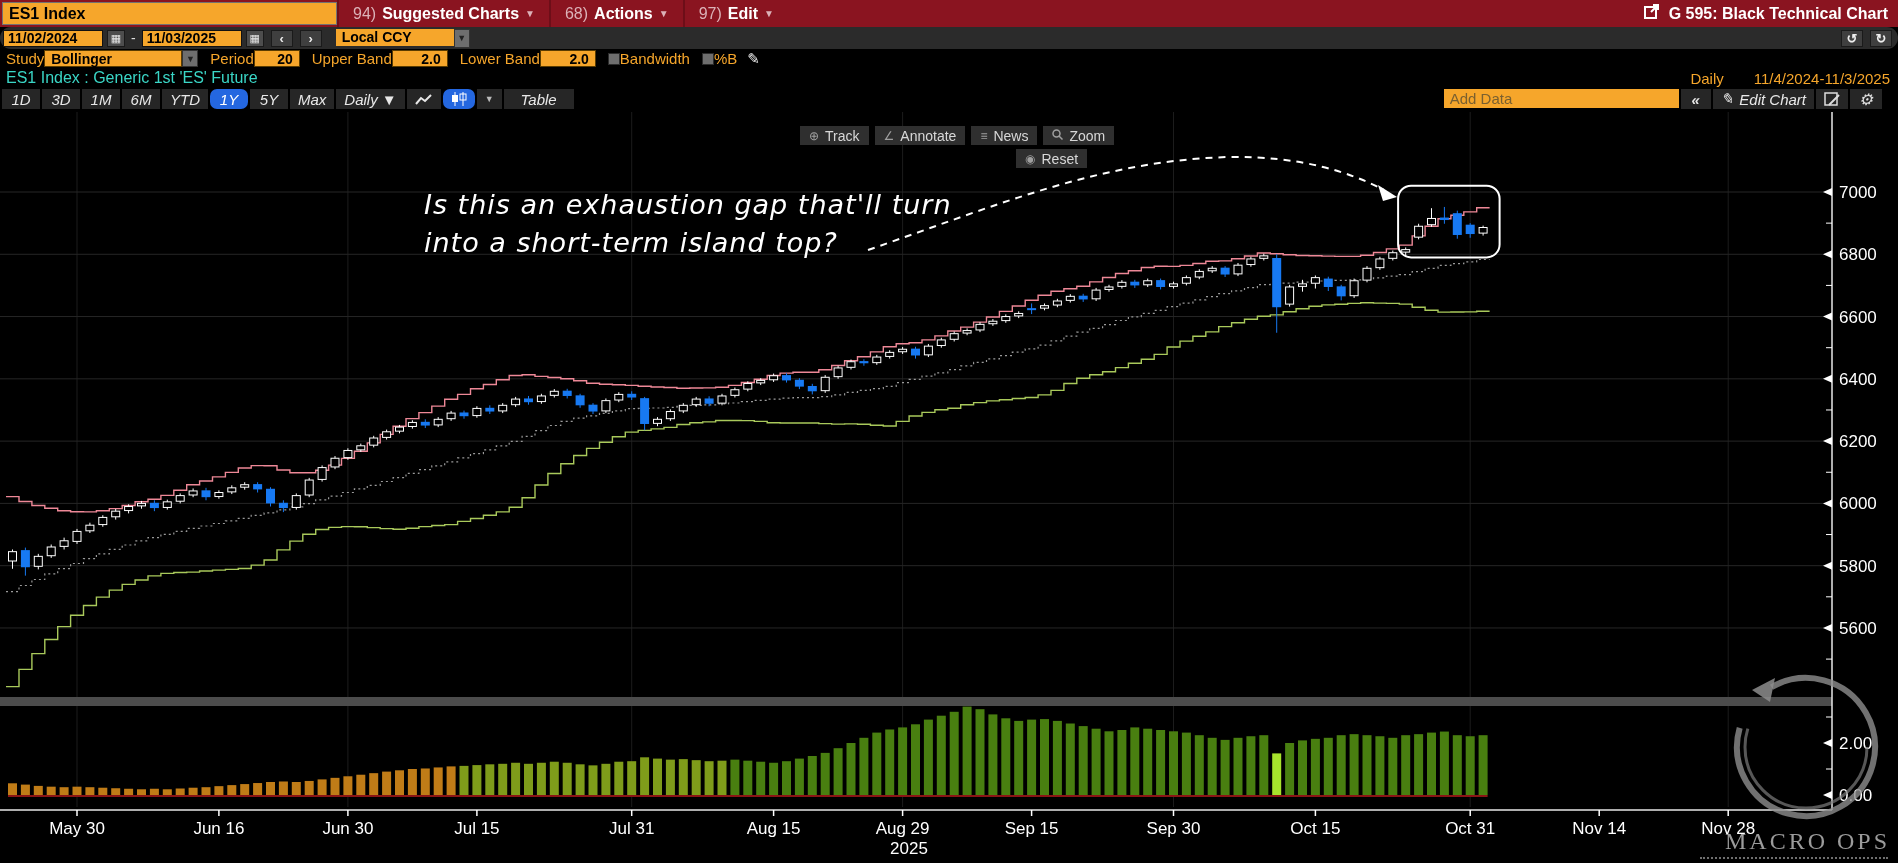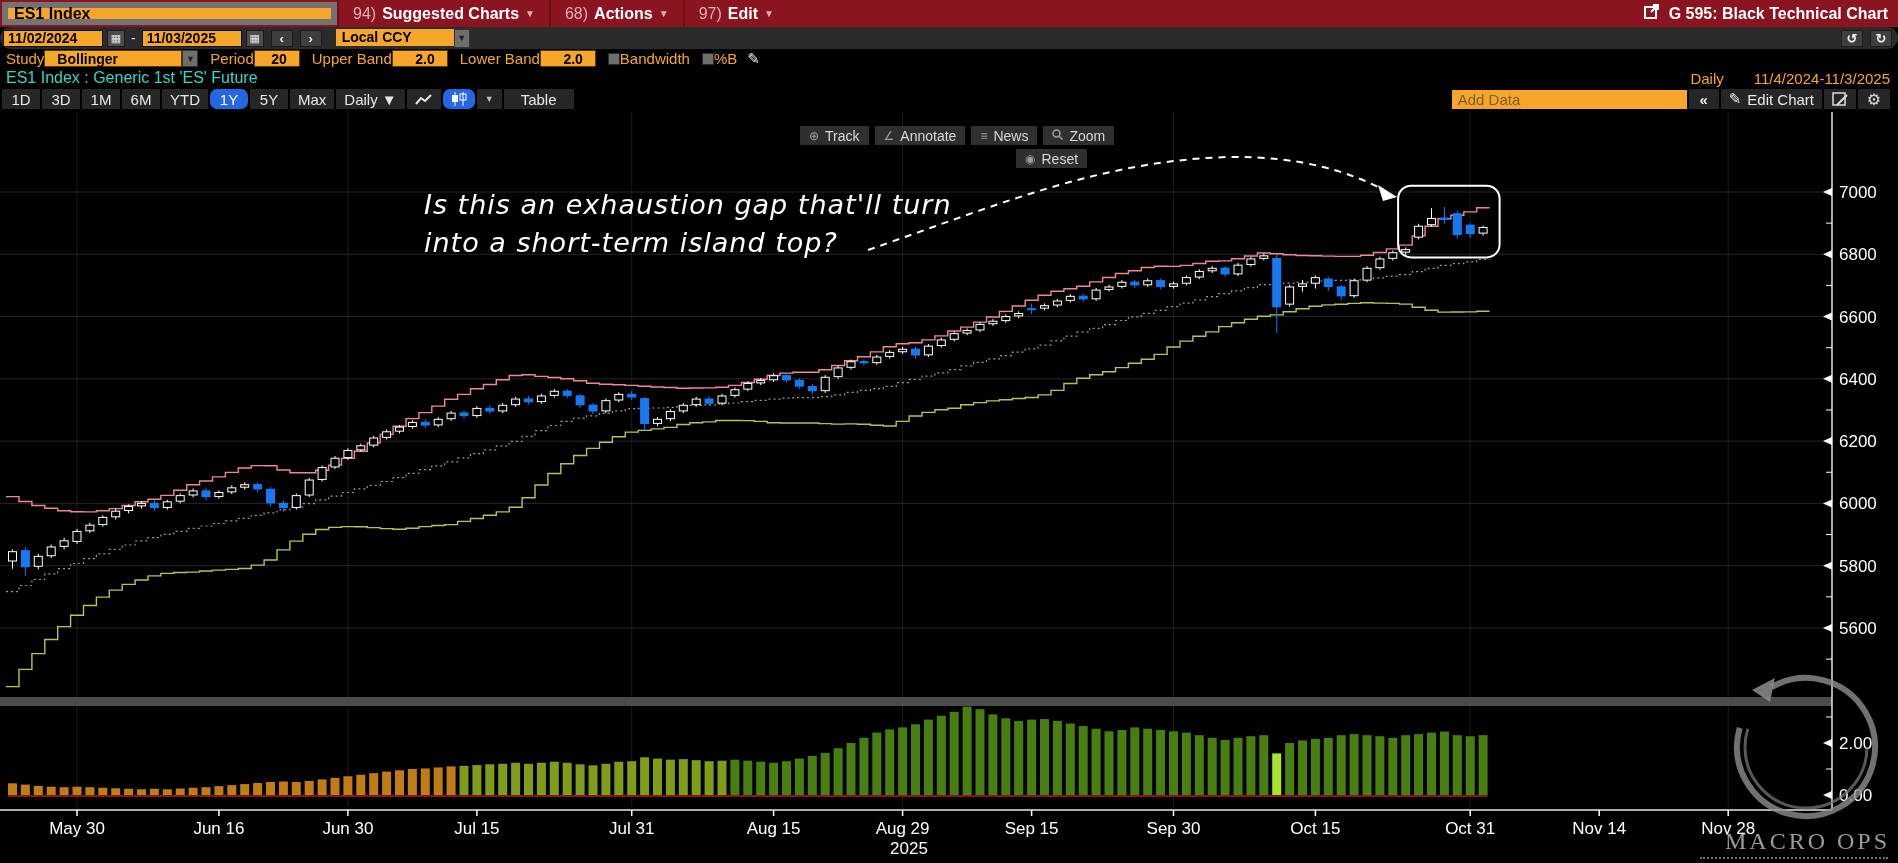--- a/index.html
+++ b/index.html
@@ -4,21 +4,21 @@
 <style>
   * { margin:0; padding:0; box-sizing:border-box; }
   html,body { width:1898px; height:863px; background:#000; overflow:hidden;
               font-family:"Liberation Sans", sans-serif; }
   #app { position:relative; width:1898px; height:863px; background:#000; }
 
   
   .title-bar { position:absolute; left:0; top:0; width:1898px; height:27px;
                background:#8a1420; display:flex; align-items:center; }
   .sec-input { width:335px; height:23px; margin-left:2px; background:#f6a62b;
-               border:6px solid #737373; color:#000; font-size:16px;
+               border:1px solid #737373; color:#000; font-size:16px;
                font-weight:bold; padding:0 6px; display:flex; align-items:center; }
   .menu-item { height:27px; display:flex; align-items:center; gap:6px;
                padding:12px 14px; border-left:2px solid #6d0e18; color:#fff;
                font-size:16px; font-weight:bold; }
   .menu-item:first-of-type { border-left:none; margin-left:8px; }
   .menu-num { color:#dcb2b8; font-weight:normal; }
   .menu-caret { color:#dcb2b8; font-size:10px; }
   .title-right { margin-left:auto; display:flex; align-items:center; gap:9px;
                  padding-right:10px; color:#fff; font-size:16px; font-weight:bold;padding-left:12px; }
 
@@ -39,45 +39,45 @@
   .ccy-input { width:118px; height:17px; background:#f6a62b; color:#000; font-size:14px;
                font-weight:bold; display:flex; align-items:center; padding:0 6px; }
   .range-right { margin-left:auto; display:flex; gap:4px; padding-right:6px; }
 
   
   .study-bar { position:absolute; left:0; top:49px; width:1898px; height:19px;
                background:#000; display:flex; align-items:center; gap:0; padding-left:6px; }
   .olabel { color:#f6a62b; font-size:15px; }
   .oinput { background:#f6a62b; color:#000; font-size:14px; font-weight:bold;
             height:17px; display:flex; align-items:center; justify-content:flex-end;
-            padding:0 12px; border:1px solid #5a3c00; }
+            padding:0 6px; border:1px solid #5a3c00; }
   .sel-wrap { display:flex; }
   .sel-arrow { width:16px; height:17px; background:#6e6e6e; color:#222; font-size:9px;
                display:flex; align-items:center; justify-content:center; border:1px solid #333; }
   .chk { width:12px; height:12px; background:#6e6e6e; border:1px solid #2c2c2c; }
   .pencil { color:#eee; font-size:15px; margin-left:10px; }
   .gap20 { width:12px; }
 
   
   .security-bar { position:absolute; left:0; top:68px; width:1898px; height:20px;
                   background:#000; display:flex; align-items:center; }
   .sec-desc { color:#3ad6c6; font-size:16px; padding-left:6px; }
   .sec-right { margin-left:auto; display:flex; gap:30px; padding-right:8px;
                color:#f6a62b; font-size:15px; }
 
   
   .tool-bar { position:absolute; left:0; top:88px; width:1898px; height:22px;
               background:#000; display:flex; align-items:center; gap:2px; padding-left:2px; }
   .tbtn { height:20px; min-width:38px; background:#262626; color:#e8e8e8;
           font-size:15px; display:flex; align-items:center; justify-content:center;
-          padding:0 8px; }
+          padding:0 8px;font-style:italic; }
   .tbtn.sel { background:#2467e0; color:#fff;border-radius:7px; }
   .tbtn.icon { min-width:32px; }
   .caret-sm { font-size:9px; color:#bbb; margin-left:6px; }
-  .tool-right { margin-left:auto; display:flex; gap:2px; align-items:center; padding-right:8px; }
+  .tool-right { margin-left:auto; display:flex; gap:2px; align-items:flex-start; padding-right:16px; }
   .add-data { width:235px; height:19px; background:#f6a62b; color:#7a6030;
               font-size:15px; display:flex; align-items:center; padding:0 6px; }
   .gear { font-size:16px; color:#ddd; }
 
   
   #chart-svg { position:absolute; left:0; top:0; width:1898px; height:863px; }
   .chart-btns { position:absolute; left:800px; top:126px; display:flex; gap:6px; }
   .cbtn { background:#2f2f2f; color:#d8d8d8; font-size:14px; height:19px;
           display:flex; align-items:center; gap:6px; padding:0 9px; }
   .cbtn .ic { color:#9f9f9f; font-size:12px; }

